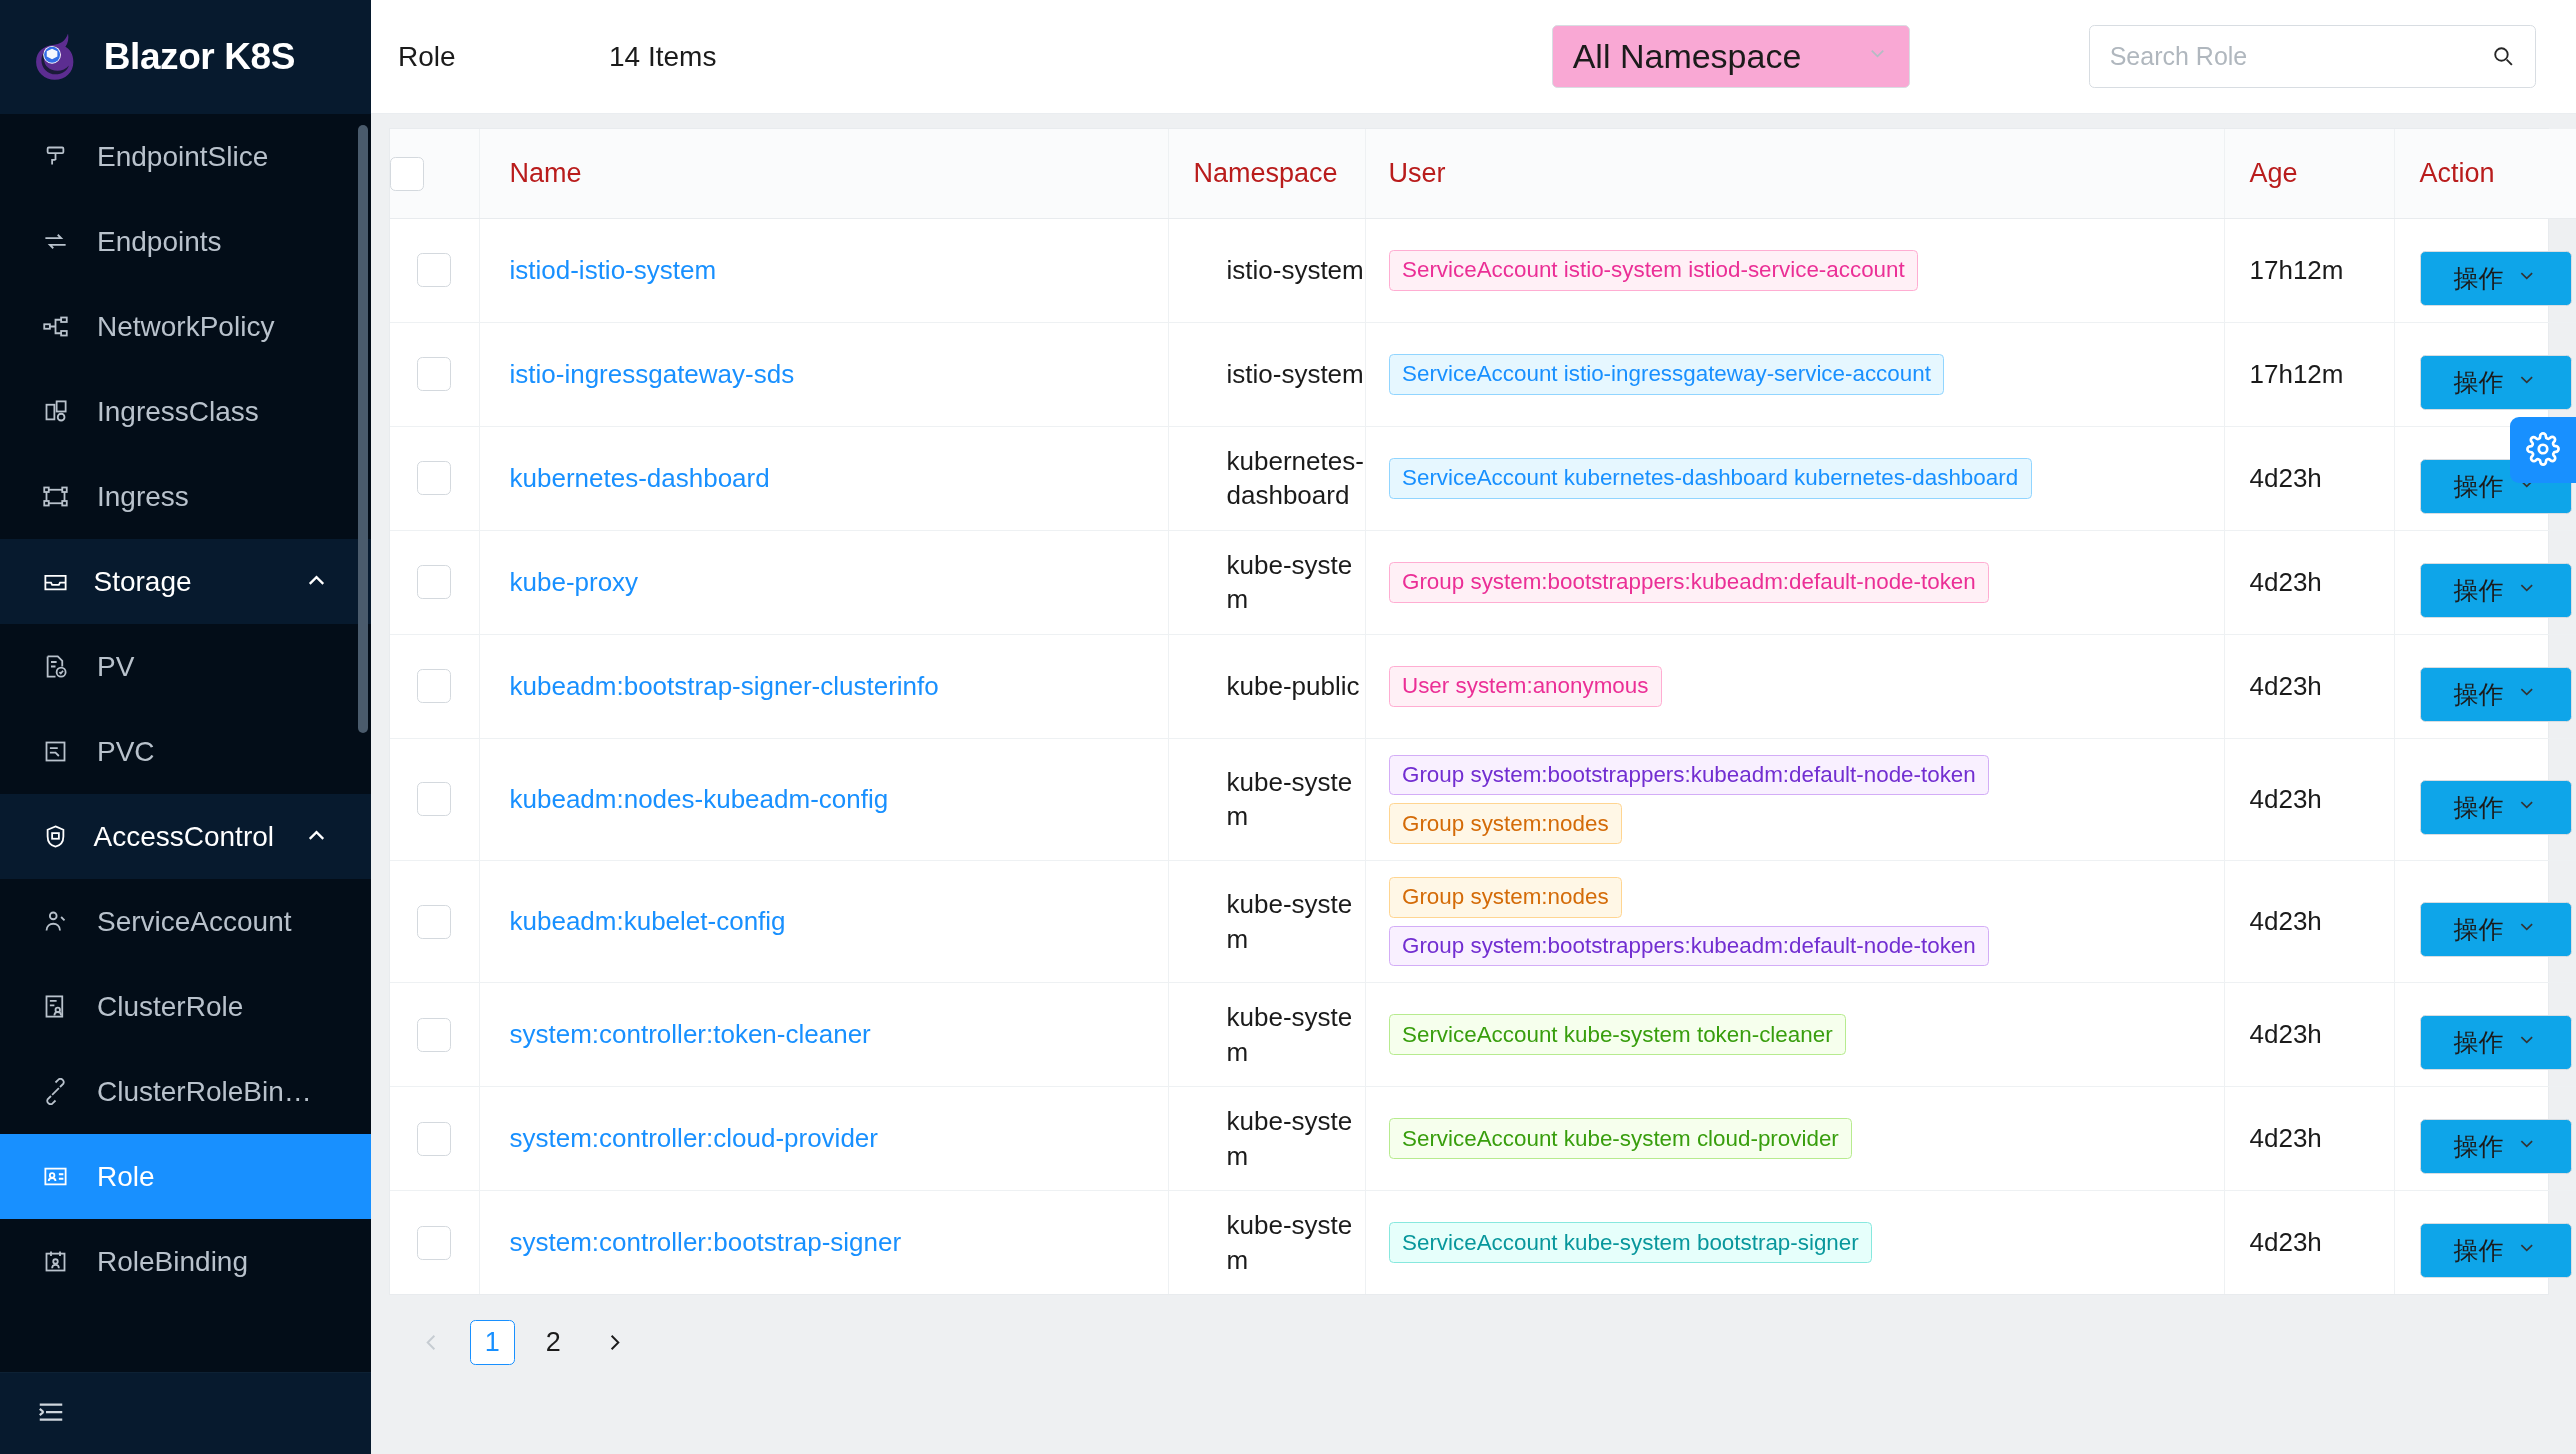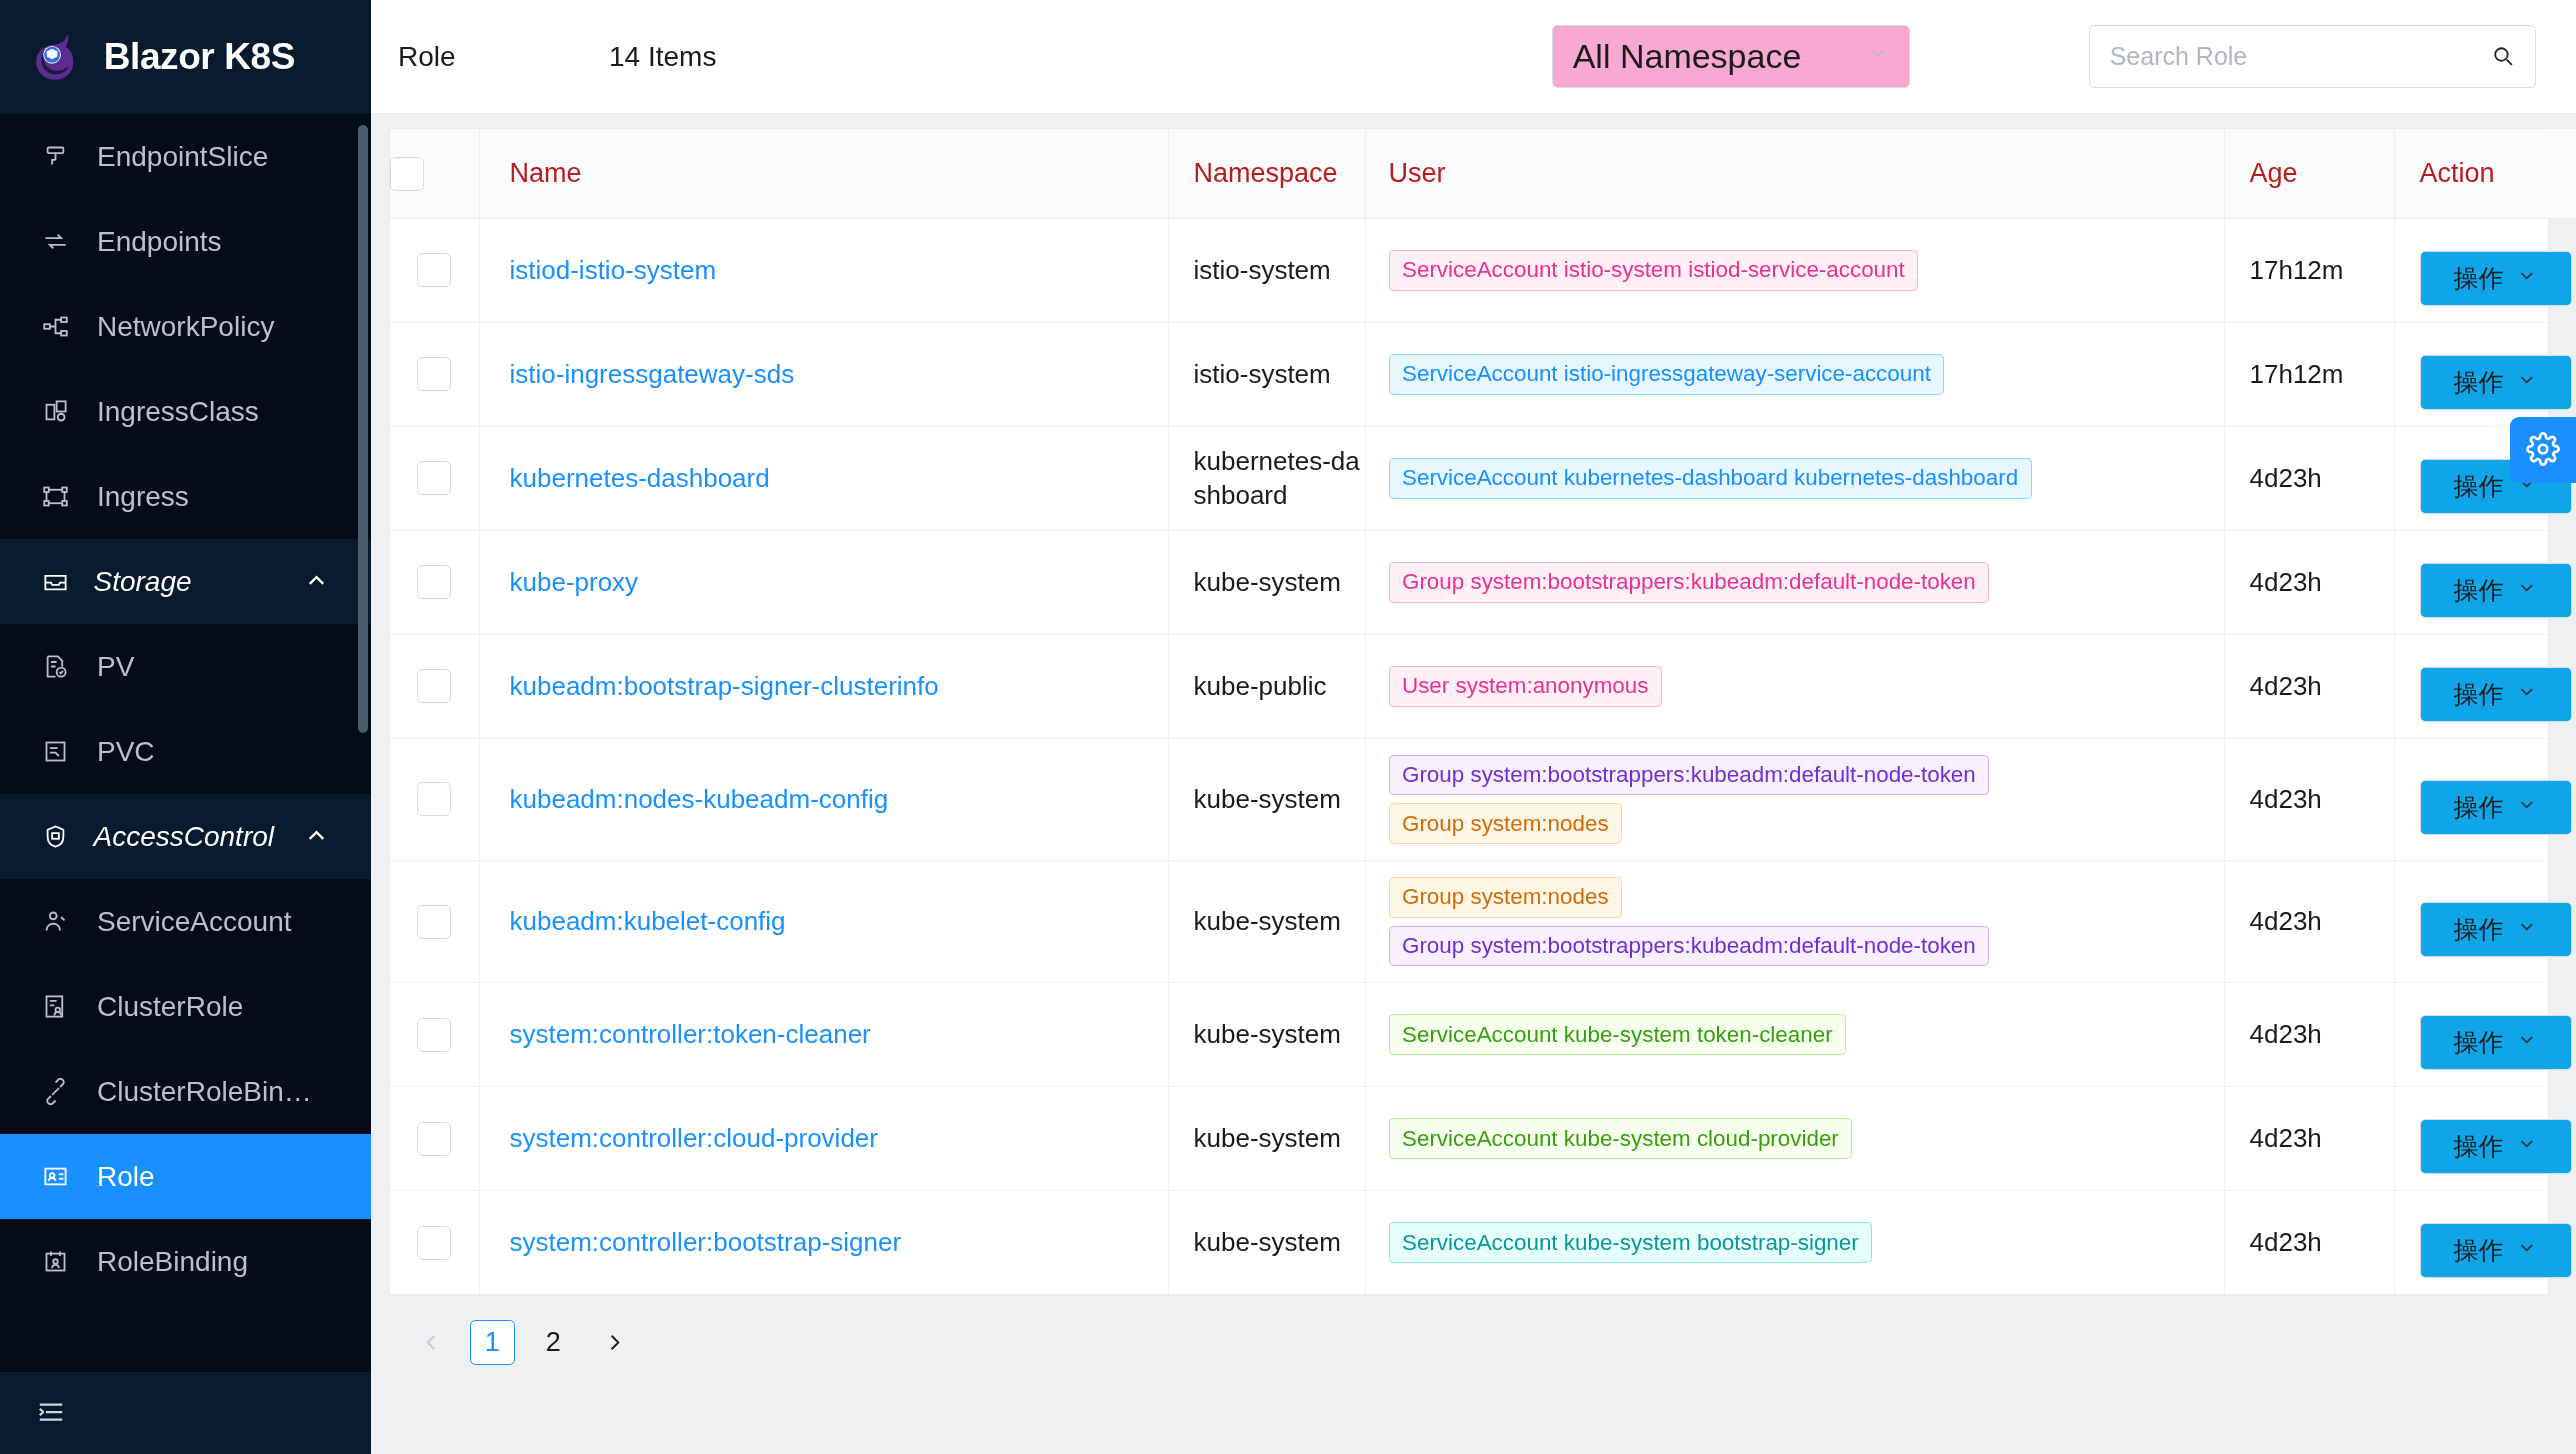--- a/index.html
+++ b/index.html
@@ -39,21 +39,21 @@
     padding-left: 38px; gap: 25px; cursor: pointer;
   }
   .nav-item .ic { width: 34px; height: 34px; flex: 0 0 34px;
     display: flex; align-items: center; justify-content: center; }
   .nav-item .lbl {
     color: #b9c2cc; font-size: 28px; white-space: nowrap;
   }
   .nav-group {
     height: 85px; display: flex; align-items: center;
     padding-left: 38px; padding-right: 38px; gap: 21.5px;
-    background: #071a2e; cursor: pointer; font-style: italic;
+    background: #071a2e; cursor: pointer;
   }
   .nav-group .ic { width: 34px; height: 34px; flex: 0 0 34px;
     display: flex; align-items: center; justify-content: center; }
   .nav-group .lbl { color: #ffffff; font-size: 28px; flex: 1 1 auto; }
   .nav-group .chev { width: 30px; height: 30px; flex: 0 0 30px; }
   .nav-item.active { background: #1890ff; }
   .nav-item.active .lbl { color: #ffffff; }
   .nav-scrollbar {
     position: absolute; right: 2.7px; top: 10.7px;
     width: 10.7px; height: 608px; border-radius: 5.4px;
@@ -133,21 +133,21 @@
   .c-age   { width: 170px; padding-left: 25px !important; }
   .c-act   { width: 206px; padding-left: 25px !important; }
   th.c-chk, th.c-name, th.c-ns, th.c-user, th.c-age, th.c-act { }
 
   .chk {
     width: 34px; height: 34px; border: 1.8px solid #d4d9de;
     border-radius: 5.4px; background: #fff; display: inline-block;
     cursor: pointer; vertical-align: middle;
   }
   .rowlink { color: #1890ff; text-decoration: none; font-size: 26px; cursor: pointer; }
-  .nswrap { line-height: 1.32; word-break: break-all; }
+  .nswrap { line-height: 1.32; word-break: break-all; margin-left: 33px; }
 
   .tags { display: flex; flex-direction: column; align-items: flex-start; gap: 8px; }
   .tag {
     display: inline-block; font-size: 22.4px;
     padding: 6.3px 12.5px 7.2px 12.5px; border-radius: 4.5px;
     border: 0.9px solid; white-space: nowrap; line-height: 1.12;
   }
   .tag.pink   { background:#fff0f6; border-color:#ffadd2; color:#eb2f96; }
   .tag.blue   { background:#e6f7ff; border-color:#91d5ff; color:#1890ff; }
   .tag.purple { background:#f9f0ff; border-color:#d3adf7; color:#722ed1; }

